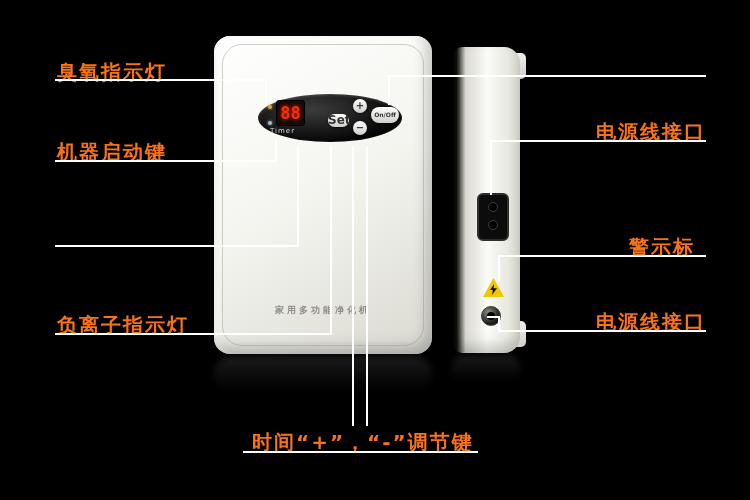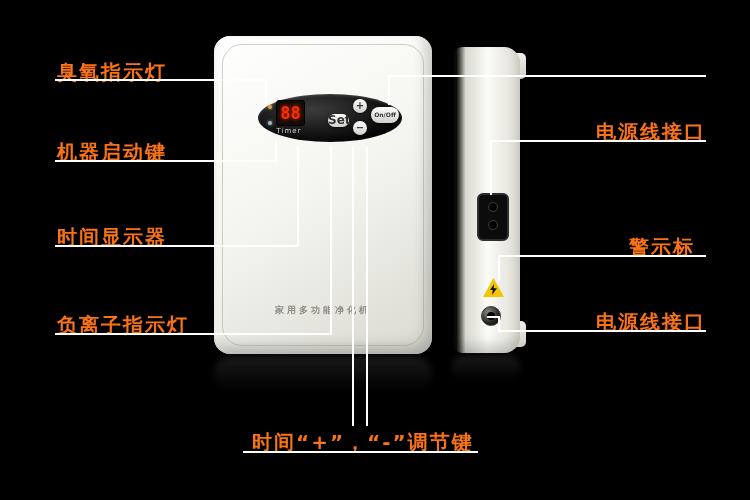--- a/index.html
+++ b/index.html
@@ -19,21 +19,21 @@
   .oval{position:absolute;left:44px;top:58px;width:144px;height:48px;border-radius:50%;
     background:radial-gradient(ellipse at 38% 32%,#3c3c3c,#050505 72%);
     box-shadow:0 1px 0 rgba(255,255,255,0.35), inset 0 1px 3px rgba(255,255,255,0.2);}
   .led{position:absolute;width:4px;height:4px;border-radius:50%;}
   .led-o3{left:10px;top:11px;background:#d3a24a;box-shadow:0 0 3px #d3a24a;}
   .led-ion{left:10px;top:27px;background:#9fb9c9;box-shadow:0 0 3px #9fb9c9;}
   .timer-display{position:absolute;left:18px;top:6px;width:27px;height:24px;background:#170b07;
     border-radius:3px;border:1px solid #000;text-align:center;}
   .timer-display span{font-family:"DejaVu Sans Mono",monospace;font-size:17px;font-weight:bold;
     color:#ff2d00;line-height:24px;text-shadow:0 0 4px rgba(255,60,0,0.8);}
-  .timer-label{position:absolute;left:12px;top:33px;width:38px;text-align:center;font-size:7px;
+  .timer-label{position:absolute;left:12px;top:33px;width:38px;text-align:left;font-size:7px;
     color:#d8d8d8;letter-spacing:1px;}
   .btn{position:absolute;background:linear-gradient(180deg,#ffffff,#cfcfca);color:#333;
     text-align:center;box-shadow:0 1px 2px rgba(0,0,0,0.6);}
   .set{left:70px;top:20px;width:21px;height:13px;border-radius:7px;font-size:12px;line-height:13px;font-weight:bold;}
   .plus{left:95px;top:5px;width:14px;height:14px;border-radius:50%;font-size:10px;line-height:14px;font-weight:bold;}
   .minus{left:95px;top:27px;width:14px;height:14px;border-radius:50%;font-size:10px;line-height:13px;font-weight:bold;}
   .onoff{left:113px;top:13px;width:28px;height:16px;border-radius:9px;font-size:6px;line-height:16px;font-weight:bold;}
   .device-name{position:absolute;left:0;top:268px;width:100%;text-align:center;font-size:9px;
     font-weight:bold;color:#8e8e85;letter-spacing:3px;}
 
@@ -103,21 +103,20 @@
   </div>
 
   <div class="callout-label" style="left:57px;top:59px">臭氧指示灯</div>
   <div class="line" style="left:55px;top:79px;width:212px;height:2px"></div>
   <div class="line" style="left:265px;top:79px;width:2px;height:26px"></div>
 
   <div class="callout-label" style="left:57px;top:139px">机器启动键</div>
   <div class="line" style="left:55px;top:160px;width:222px;height:2px"></div>
   <div class="line" style="left:275px;top:140px;width:2px;height:22px"></div>
 
-  <div class="callout-label" style="left:57px;top:224px">时间显示器</div>
   <div class="line" style="left:55px;top:245px;width:244px;height:2px"></div>
   <div class="line" style="left:297px;top:146px;width:2px;height:101px"></div>
 
   <div class="callout-label" style="left:57px;top:312px">负离子指示灯</div>
   <div class="line" style="left:55px;top:333px;width:277px;height:2px"></div>
   <div class="line" style="left:330px;top:146px;width:2px;height:189px"></div>
 
   <div class="line" style="left:388px;top:75px;width:318px;height:2px"></div>
   <div class="line" style="left:388px;top:75px;width:2px;height:30px"></div>
 

